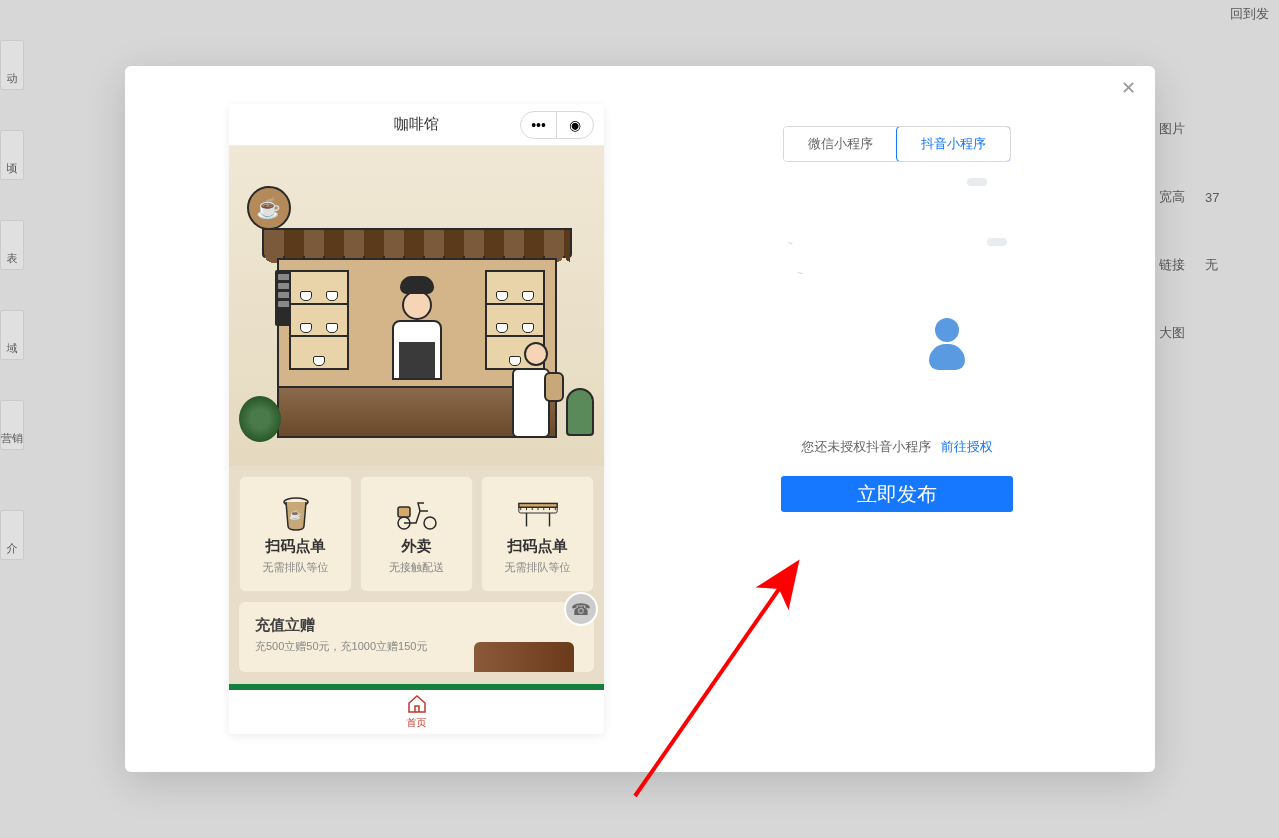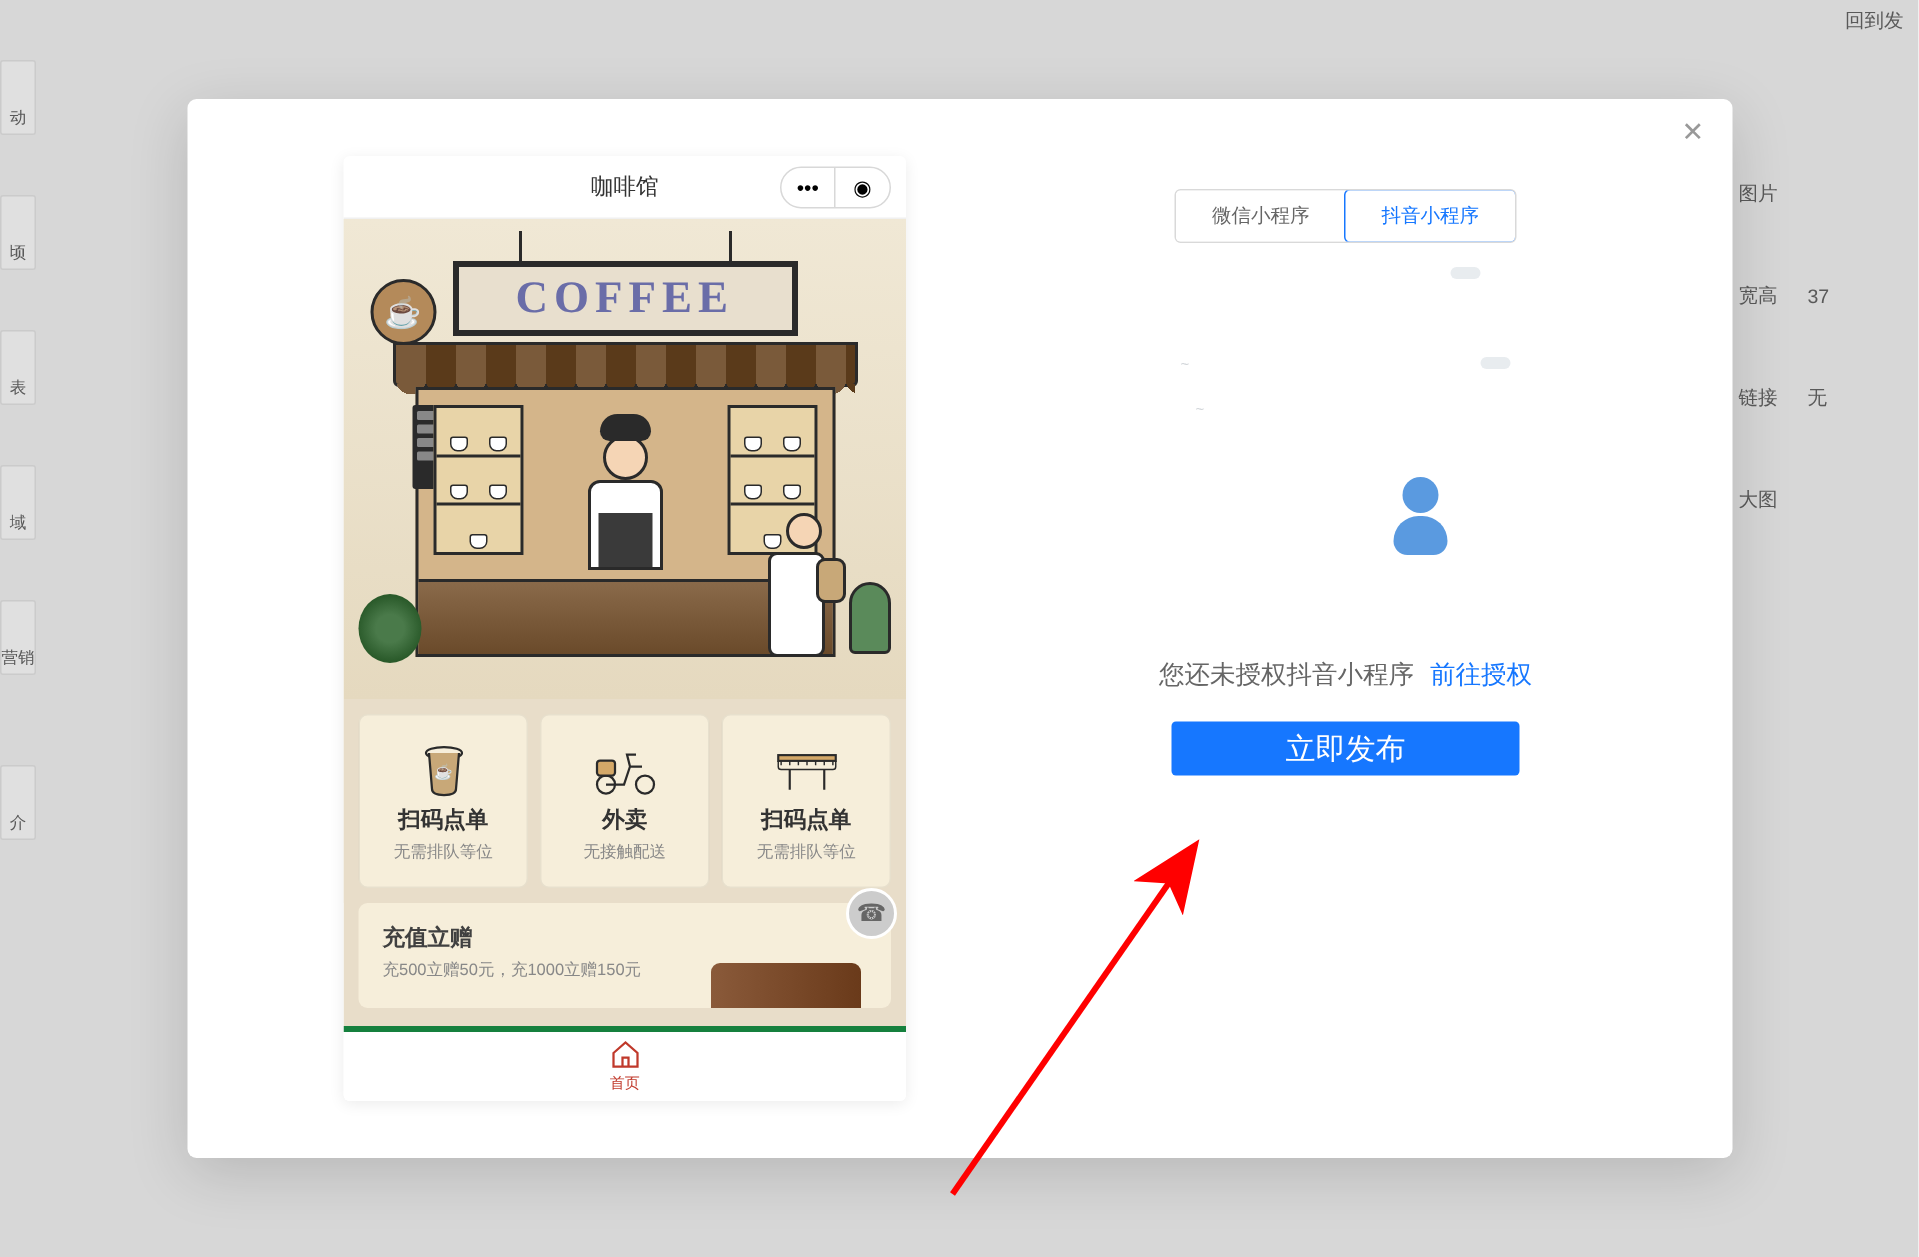--- a/index.html
+++ b/index.html
@@ -380,21 +380,21 @@
       width: 100px;
       height: 30px;
       background: linear-gradient(90deg, #8a5a3a, #6a3a1a);
       border-radius: 6px 6px 0 0;
     }
     
     
     .phone-nav {
       height: 50px;
       display: flex;
-      border-top: 4px solid #15803d;
+      border-top: 6px solid #15803d;
       background: #fff;
     }
     .nav-item {
       flex: 1;
       display: flex;
       flex-direction: column;
       align-items: center;
       justify-content: center;
       gap: 2px;
     }
@@ -490,21 +490,21 @@
     .up-body { width: 36px; height: 26px; background: #5a9ae0; border-radius: 18px 18px 10px 10px; margin: 2px auto 0; }
     .cloud {
       position: absolute;
       width: 20px; height: 8px;
       background: #e8ecef;
       border-radius: 4px;
     }
     .bird { position: absolute; font-size: 10px; color: #d0d4d8; }
     
     .auth-message {
-      font-size: 17px;
+      font-size: 13px;
       color: #666;
       margin-bottom: 20px;
     }
     .auth-link {
       color: #1677ff;
       margin-left: 6px;
       cursor: pointer;
     }
     .publish-btn {
       width: 232px;
@@ -567,25 +567,20 @@
           <span class="phone-title">咖啡馆</span>
           <div class="phone-capsule">
             <span class="capsule-btn">•••</span>
             <span class="capsule-btn">◉</span>
           </div>
         </div>
 
         <div class="phone-body">
           <div class="hero-illustration">
             <div class="coffee-cup-sign">☕</div>
-            <div class="coffee-sign">
-              <span class="hang-line-l"></span>
-                <span class="hang-line-r"></span>
-              <span>COFFEE</span>
-            </div>
             <div class="awning"></div>
             <div class="shop-body">
               <div class="menu-board">
                 <div class="menu-line"></div>
                   <div class="menu-line"></div>
                   <div class="menu-line"></div>
                   <div class="menu-line"></div>
               </div>
               <div class="shelf-left">
                 <div class="shelf-row">

